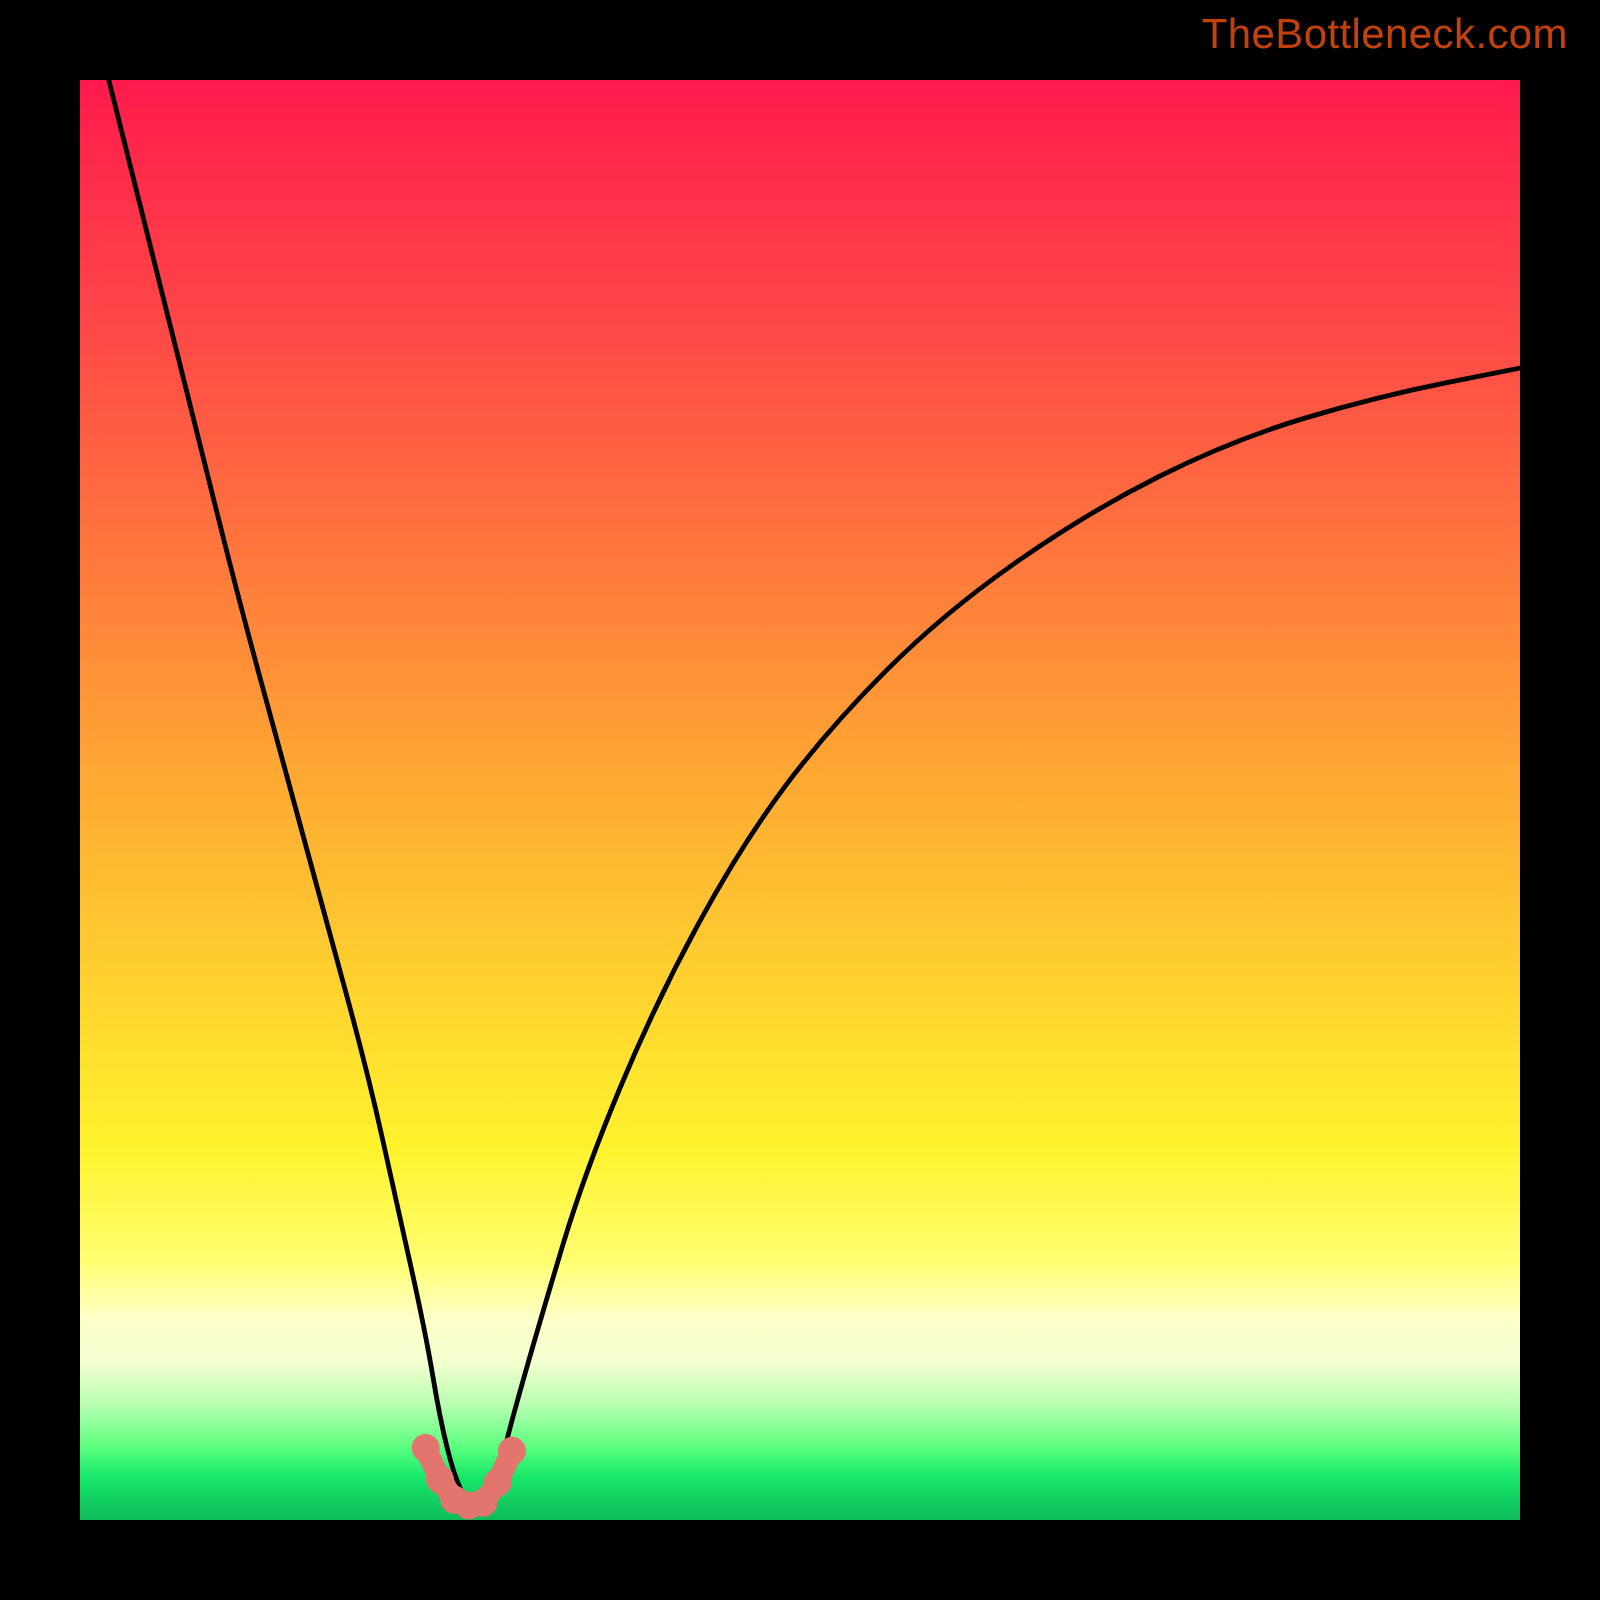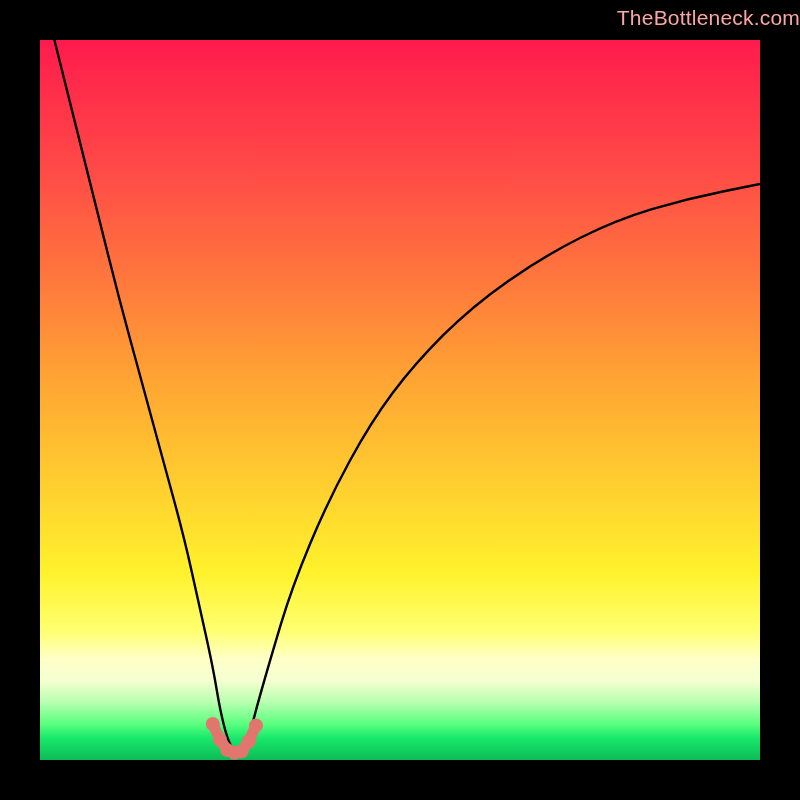--- a/index.html
+++ b/index.html
@@ -41,22 +41,22 @@
       #b7ffb0 92%,
       #5aff7e 95%,
       #17e86a 97%,
       #0dbb58 100%
     );
     overflow: hidden;
   }
   .watermark {
     position: absolute;
     top: 6px;
-    right: 0;
-    color: #fca5a5;
+    right: 16px;
+    color: #c2410c;
     font-size: 21px;
     font-weight: 500;
     letter-spacing: 0.2px;
     user-select: none;
   }
   svg.curve-layer {
     position: absolute;
     left: 0;
     top: 0;
     width: 720px;

